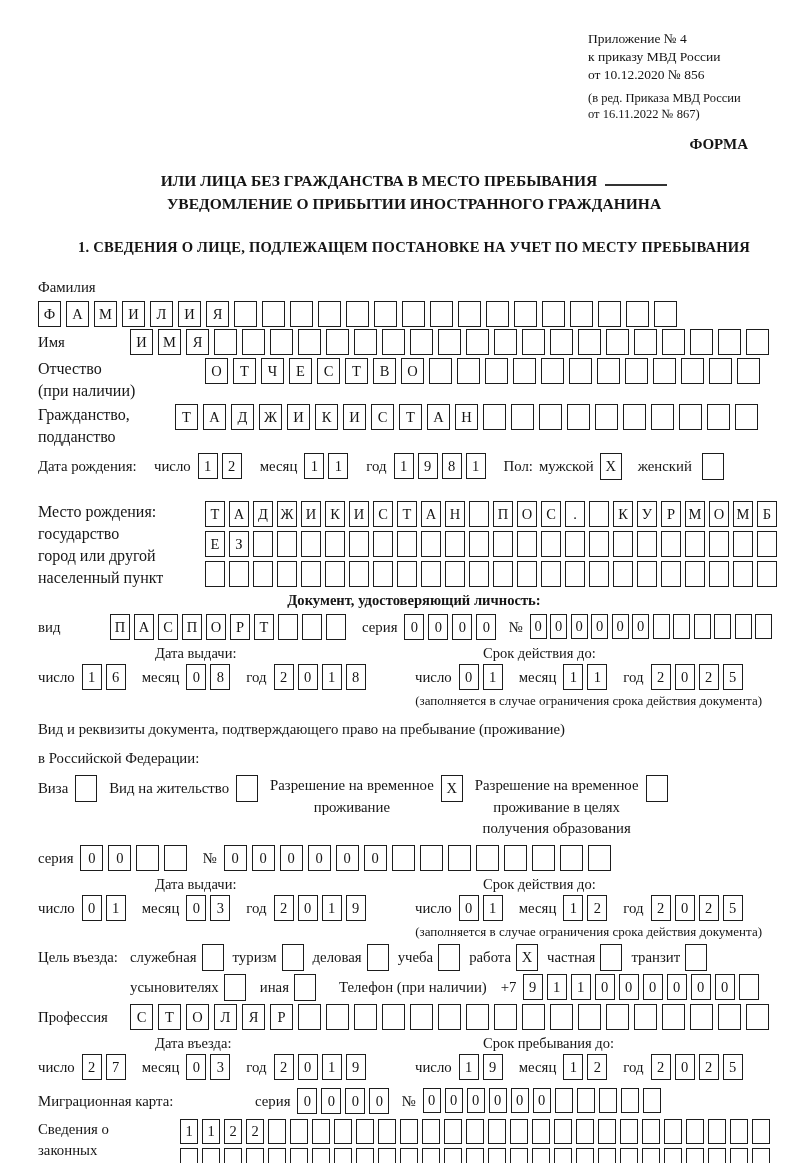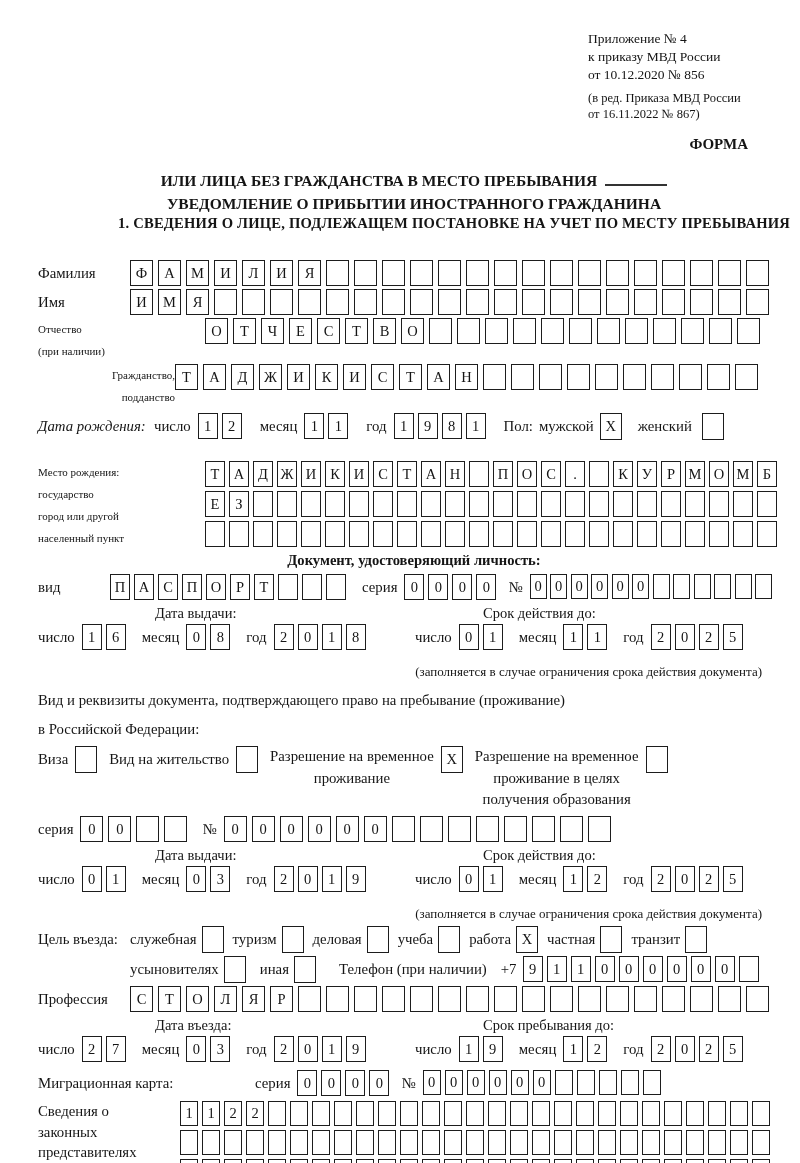--- a/index.html
+++ b/index.html
@@ -8,28 +8,28 @@
     width:800px; height:1163px; background:#fff; overflow:hidden;
     font-family:"Liberation Serif", serif; color:#151515;
     position:relative; padding:30px 10px 0 38px;
   }
   
   .appendix { width:205px; margin-left:550px; font-size:13.5px; line-height:1.35; }
   .appendix .small { font-size:12.5px; margin-top:5px; line-height:1.3; }
   .form-label { text-align:right; padding-right:42px; font-weight:bold; font-size:15px; margin-top:14px; }
   .title { text-align:center; font-weight:bold; font-size:15.5px; margin-top:17px; line-height:1.45; }
   .blank-line { display:inline-block; width:62px; height:13px; border-bottom:2px solid #333; margin-left:8px; }
-  .sec-heading { font-weight:bold; font-size:14.6px; text-align:right; letter-spacing:.2px; }
+  .sec-heading { font-weight:bold; font-size:14.6px; margin-top:24px; text-align:center; letter-spacing:.2px; }
 
   
   .row { display:flex; align-items:flex-start; margin-top:2px; }
   .lbl { font-size:14.8px; line-height:27px; white-space:nowrap; }
-  .lbl2 { font-size:11px; line-height:22px; }
+  .lbl2 { font-size:16px; line-height:22px; }
   .labelcol { line-height:22px; font-size:14.8px; }
-  .w92 { width:92px; } .w167 { width:167px; } .w137 { width:137px;text-align:right; } .w72 { width:72px; } .w105 { width:108px;font-style:italic; }
+  .w92 { width:92px; } .w167 { width:167px; } .w137 { width:137px; } .w72 { width:72px; } .w105 { width:108px; }
   .cells { display:inline-flex; }
   .cell {
     display:inline-flex; align-items:center; justify-content:center;
     border:1.6px solid #1d1d1d; background:#fff; height:26px;
     font-size:14.5px; flex:none;
   }
   .cells-lg .cell { width:23px; margin-right:5px; }
   .cells-md .cell { width:20px; margin-right:4px; }
   .cells-sm .cell { width:18px; margin-right:4px; height:25px; }
   .cells-xs .cell { width:17px; margin-right:3.5px; height:25px; }
@@ -37,21 +37,21 @@
 
   
   .subheads { position:relative; height:17px; margin-top:4px; font-size:14.5px; }
   .sh-left { position:absolute; left:117px; }
   .sh-right { position:absolute; left:445px; }
   .daterow { position:relative; margin-top:2px; height:28px; }
   .dategrp { display:inline-flex; align-items:flex-start; }
   .dg-right { position:absolute; left:377px; top:0; }
   .dlbl { margin-right:7px; }
   .dategrp .cells { margin-right:12px; }
-  .note { font-size:13px; text-align:right; padding-right:28px; margin-top:12px; }
+  .note { font-size:13px; text-align:right; padding-right:28px; margin-top:1px; }
 
   .doc-heading { text-align:center; font-weight:bold; font-size:14.6px; margin-top:3px; height:20px; }
   .intro { font-size:14.8px; margin-top:12px; }
   .cbrow { margin-top:8px; }
   .cbrow .lbl, .cbrow .mlbl { font-size:14.8px; }
   .mlbl { white-space:pre-line; text-align:center; line-height:1.45; }
   .cbrow .cbx { margin:0 12px 0 7px; }
 
   .optpair { display:inline-flex; align-items:flex-start; margin-right:9px; }
   .optpair .lbl { margin-right:5px; }
@@ -84,21 +84,21 @@
 
   <div class="form-label">ФОРМА</div>
 
   <div class="title">
     <div><span>ИЛИ ЛИЦА БЕЗ ГРАЖДАНСТВА В МЕСТО ПРЕБЫВАНИЯ</span><span class="blank-line"></span></div>
     <div>УВЕДОМЛЕНИЕ О ПРИБЫТИИ ИНОСТРАННОГО ГРАЖДАНИНА</div>
   </div>
 
   <div class="sec-heading">1. СВЕДЕНИЯ О ЛИЦЕ, ПОДЛЕЖАЩЕМ ПОСТАНОВКЕ НА УЧЕТ ПО МЕСТУ ПРЕБЫВАНИЯ</div>
 
-  <div class="row" style="margin-top:28px;">
+  <div class="row" style="margin-top:18px;flex-direction:column;">
     <span class="lbl w92">Фамилия</span>
     <span class="cells cells-lg">
         <span class="cell">Ф</span>
         <span class="cell">А</span>
         <span class="cell">М</span>
         <span class="cell">И</span>
         <span class="cell">Л</span>
         <span class="cell">И</span>
         <span class="cell">Я</span>
         <span class="cell"></span>

